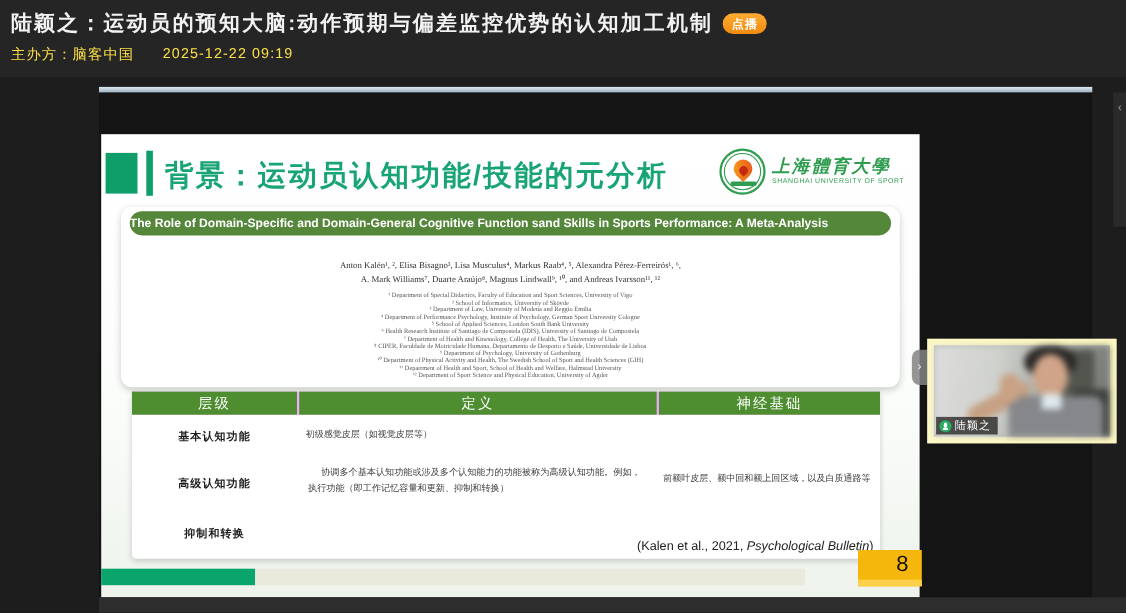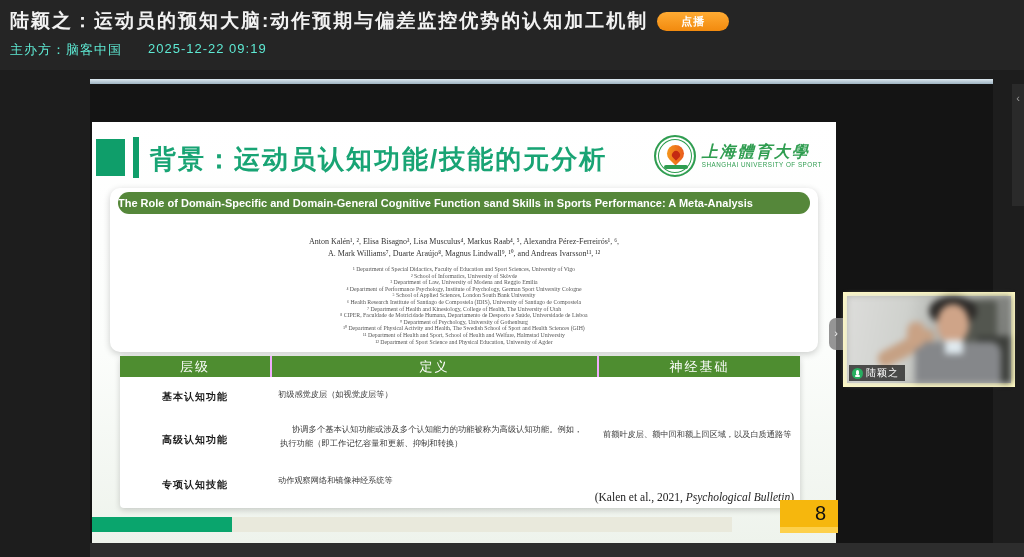--- a/index.html
+++ b/index.html
@@ -5,23 +5,23 @@
   * { margin:0; padding:0; box-sizing:border-box; }
   html,body { width:1024px; height:557px; background:#1d1d1d; overflow:hidden;
     font-family:"Liberation Sans", sans-serif; }
   .root { position:relative; width:1024px; height:557px; }
 
   
   .top-bar { position:absolute; left:0; top:0; width:1024px; height:70px; background:#252525; }
   .title-row { position:absolute; left:10px; top:8px; display:flex; align-items:center; gap:9px; }
   .page-title { color:#f2f2f2; font-size:19px; font-weight:bold; letter-spacing:2px; white-space:nowrap; }
   .vod-badge { background:linear-gradient(180deg,#ffab33,#f28a0e); color:#fff; font-size:11px;
-    padding:2px 24px; border-radius:10px; white-space:nowrap; font-weight:bold; letter-spacing:1px; }
+    padding:2px 8px; border-radius:10px; white-space:nowrap; font-weight:bold; letter-spacing:1px; }
   .subtitle-row { position:absolute; left:10px; top:41px; display:flex; gap:26px; }
-  .host-label, .date-label { color:#5eead4; font-size:13px; letter-spacing:1px; }
+  .host-label, .date-label { color:#fde047; font-size:13px; letter-spacing:1px; }
 
   
   .player-bg { position:absolute; left:0; top:70px; width:1024px; height:487px; background:#1d1d1d; }
   .pres-window { position:absolute; left:90px; top:79px; width:903px; height:464px; background:#141414; }
   .window-top-strip { position:absolute; left:0; top:0; width:100%; height:5px;
     background:linear-gradient(180deg,#dce8ef,#9db2c0); }
   .bottom-strip { position:absolute; left:90px; top:543px; width:934px; height:14px; background:#2d2d2d; }
   .right-strip { position:absolute; left:1012px; top:84px; width:12px; height:122px; background:#2a2a2a; }
   .collapse-chevron { display:block; margin-top:9px; text-align:center; color:#9a9a9a; font-size:11px; line-height:11px; }
 
@@ -62,34 +62,34 @@
     border-radius:4px; box-shadow:0 2px 6px rgba(0,0,0,0.18); }
   .thead { display:flex; height:21px; gap:2px; background:#f0abfc;justify-content:flex-end; }
   .th { background:#4e8d30; color:#fff; font-size:13px; text-align:center; line-height:21px; letter-spacing:2px; }
   .th.c1 { width:150px; } .th.c2 { width:325px; } .th.c3 { flex:1; }
   .trow { display:flex; }
   .trow.r1 { min-height:40px; } .trow.r2 { min-height:46px; } .trow.r3 { min-height:44px; }
   .tcell.level { width:150px; display:flex; align-items:center; justify-content:center;
     font-size:10px; font-weight:600; color:#1c1c1c; letter-spacing:1px; }
   .tcell.def { width:325px; font-size:8.3px; color:#3c3c3c; line-height:1.65; padding:6px 8px 0 10px; text-indent:12px; }
   .tcell.neural { flex:1; font-size:8.2px; color:#3c3c3c; padding:12px 2px 0 8px; line-height:1.5; }
-  .citation { position:absolute; right:6px; bottom:5px; font-size:11.5px; color:#222; white-space:nowrap;font-family:Liberation Serif, serif; }
+  .citation { position:absolute; right:6px; bottom:5px; font-size:11.5px; color:#222; white-space:nowrap; }
   .citation .journal { font-style:italic; }
 
   
   .progress { position:absolute; left:0; top:395px; height:15px; width:100%; }
   .p-green { position:absolute; left:0; top:0; width:140px; height:15px; background:#0aa56d; }
   .p-beige { position:absolute; left:140px; top:0; width:500px; height:15px; background:#e9e9dc; }
   .page-tab { position:absolute; left:688px; top:378px; width:58px; height:33px;
     background:#f6b70d; border-bottom:6px solid #fdd04b; color:#111; font-size:20px;
     text-align:right; padding-right:12px; line-height:26px; }
 
   
-  .video { position:absolute; left:843px; top:292px; width:172px; height:95px;
-    border:4px solid #fef9c3; background:#b9bab6; }
+  .video { position:absolute; left:843px; top:308px; width:172px; height:95px;
+    border:6px solid #fef9c3; background:#b9bab6; }
   .scene { position:absolute; inset:0; overflow:hidden; filter:blur(3px); }
   .wall { position:absolute; inset:0;
     background:linear-gradient(100deg,#dddddb 0%,#cfd1cd 35%,#a3a5a1 65%,#6f716d 100%); }
   .dark-blob1 { position:absolute; right:14px; top:4px; width:50px; height:44px; background:#53564f; border-radius:4px; }
   .dark-blob2 { position:absolute; right:-6px; top:40px; width:40px; height:50px; background:#3c3e3a; }
   .hair { position:absolute; left:82px; top:0px; width:48px; height:30px; background:#2c2a28; border-radius:50%; }
   .face { position:absolute; left:90px; top:8px; width:32px; height:40px; background:#cfa488; border-radius:50%; }
   .torso { position:absolute; left:68px; top:46px; width:86px; height:52px; background:#85878a; border-radius:10px; }
   .collar { position:absolute; left:98px; top:44px; width:18px; height:14px; background:#dfe9ee; }
   .arm { position:absolute; left:28px; top:44px; width:62px; height:16px; background:#c6a184;
@@ -180,22 +180,21 @@
     <div class="tcell neural">初级感觉皮层（如视觉皮层等）</div>
   </div>
 
   <div class="trow r2">
     <div class="tcell level">高级认知功能</div>
     <div class="tcell def">协调多个基本认知功能或涉及多个认知能力的功能被称为高级认知功能。例如，执行功能（即工作记忆容量和更新、抑制和转换）</div>
     <div class="tcell neural">前额叶皮层、额中回和额上回区域，以及白质通路等</div>
   </div>
 
   <div class="trow r3">
-    <div class="tcell level">专项认知技能</div>
-    <div class="tcell neural">动作观察网络和镜像神经系统等</div>
+    <div class="tcell level">抑制和转换</div>
   </div>
 </div>
       <div class="citation">
         <span>(Kalen et al., 2021, </span><span class="journal">Psychological Bulletin</span><span>)</span>
       </div>
     </div>
 
     <div class="progress">
       <div class="p-green"></div>
       <div class="p-beige"></div>

